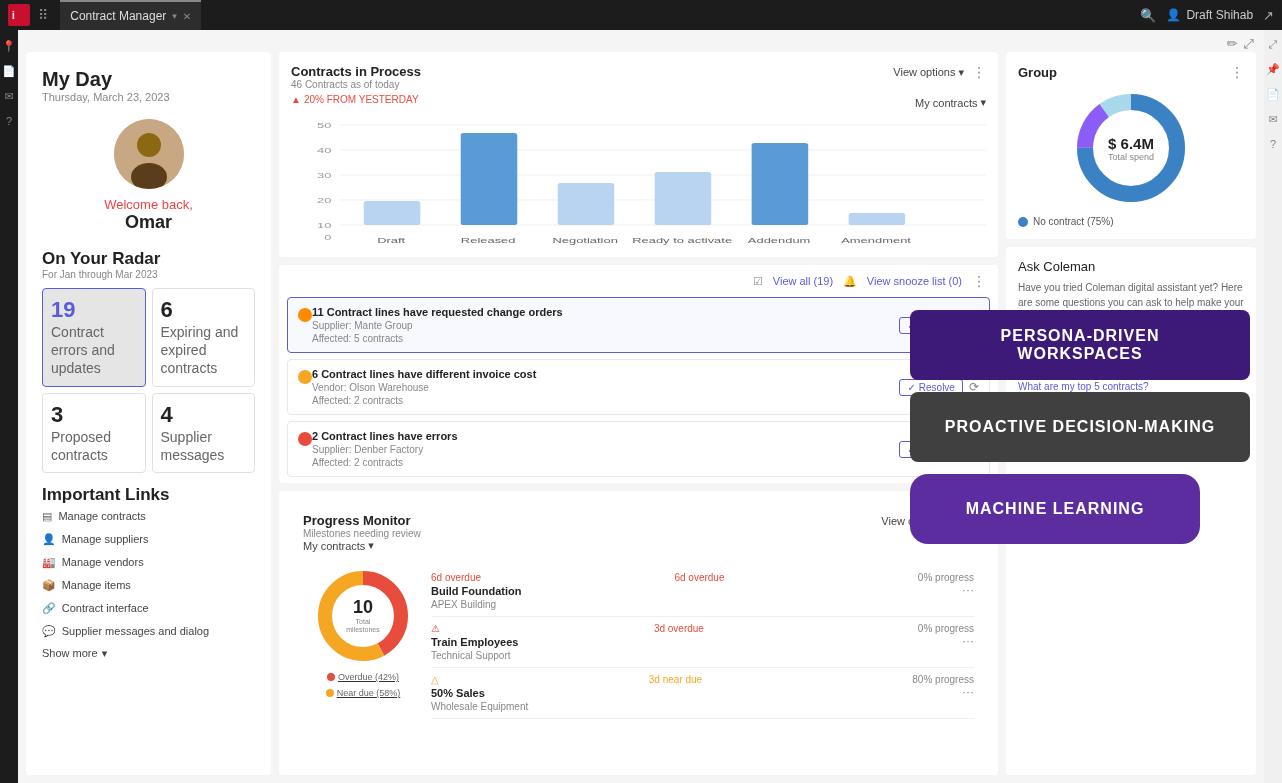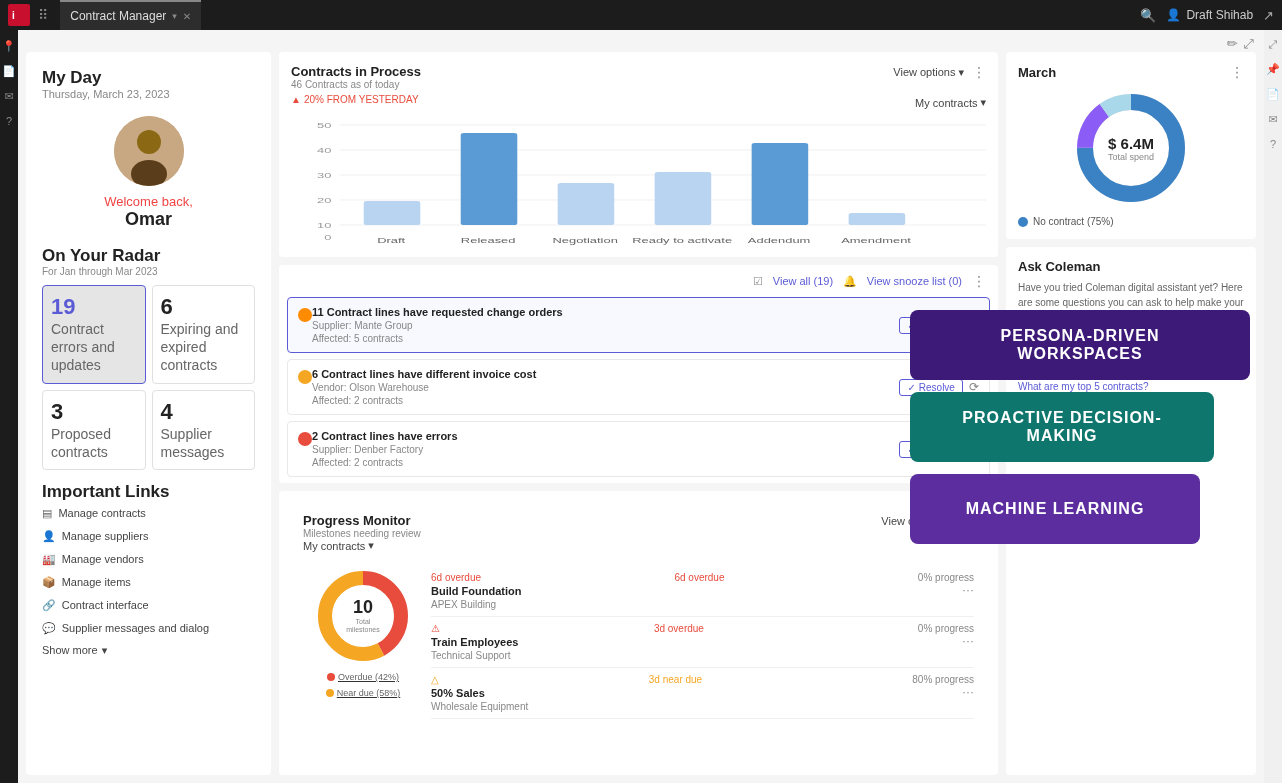--- a/index.html
+++ b/index.html
@@ -33,21 +33,21 @@
 
     
     .content-header { display: flex; justify-content: flex-end; padding: 6px 10px 0 0; }
     .edit-icon { color: #888; font-size: 13px; cursor: pointer; }
 
     
     .columns { display: flex; flex: 1; gap: 0; padding: 0 8px 8px 8px; overflow: hidden; }
 
     
     .col-left { width: 245px; min-width: 245px; background: white; border-radius: 4px; padding: 16px; overflow-y: auto; margin-right: 8px; }
-    .my-day-title { font-size: 17px; font-weight: 600; color: #222; }
+    .my-day-title { font-size: 20px; font-weight: 600; color: #222; }
     .my-day-date { font-size: 11px; color: #888; margin-bottom: 16px; }
     .avatar-section { display: flex; flex-direction: column; align-items: center; margin-bottom: 16px; }
     .avatar-circle { width: 70px; height: 70px; border-radius: 50%; background: #c8a882; display: flex; align-items: center; justify-content: center; overflow: hidden; margin-bottom: 8px; }
     .avatar-circle svg { width: 70px; height: 70px; }
     .welcome-text { text-align: center; font-size: 13px; color: #ef4444; }
     .welcome-name { font-size: 18px; font-weight: 700; color: #222; text-align: center; }
 
     .on-radar { margin-top: 16px; }
     .section-title { font-size: 17px; font-weight: 600; color: #222; }
     .section-subtitle { font-size: 10px; color: #888; margin-bottom: 8px; }
@@ -124,30 +124,30 @@
     .spend-donut { display: flex; justify-content: center; margin: 8px 0; }
     .spend-donut-container { position: relative; width: 120px; height: 120px; }
     .spend-center { position: absolute; top: 50%; left: 50%; transform: translate(-50%, -50%); text-align: center; }
     .spend-amount { font-size: 15px; font-weight: 700; color: #222; }
     .spend-label { font-size: 9px; color: #888; }
     .spend-legend { display: flex; flex-direction: column; gap: 3px; margin-top: 4px; }
     .spend-legend-item { display: flex; align-items: center; gap: 5px; font-size: 10px; color: #555; }
     .spend-legend-dot { width: 10px; height: 10px; border-radius: 50%; }
 
     .ask-coleman { background: white; border-radius: 4px; padding: 12px; flex: 1; overflow-y: auto; }
-    .ask-coleman-title { font-size: 13px; font-weight: 700; color: #222; margin-bottom: 6px; }
+    .ask-coleman-title { font-size: 13px; font-weight: 400; color: #222; margin-bottom: 6px; }
     .ask-desc { font-size: 10px; color: #666; line-height: 1.5; margin-bottom: 8px; }
     .ask-link { font-size: 10px; color: #5b5bd6; cursor: pointer; margin-bottom: 5px; display: block; }
 
     
     .overlay-container { position: absolute; top: 280px; left: 910px; display: flex; flex-direction: column; gap: 12px; z-index: 100; }
     .overlay-banner { border-radius: 8px; padding: 18px 28px; display: flex; align-items: center; justify-content: center; cursor: pointer; }
     .overlay-banner.purple-dark { background: #3d1a78; width: 340px; height: 70px; }
-    .overlay-banner.purple-med { background: #0f766e; width: 304px; height: 70px; }
-    .overlay-banner.purple-light { background: #5b2d9e; width: 290px; height: 70px; }
+    .overlay-banner.purple-med { background: #404040; width: 340px; height: 70px; }
+    .overlay-banner.purple-light { background: #5b2d9e; width: 290px; height: 70px; border-radius: 18px; }
     .overlay-text { color: white; font-size: 16px; font-weight: 800; letter-spacing: 1px; text-align: center; }
 
     
     ::-webkit-scrollbar { width: 4px; }
     ::-webkit-scrollbar-track { background: #f1f1f1; }
     ::-webkit-scrollbar-thumb { background: #ccc; border-radius: 2px; }
   </style>
 </head>
 <body>
 
@@ -502,21 +502,21 @@
             </div>
           </div>
         </div>
 
       </div>
 
       <div class="col-right">
 
         <div class="spend-card">
           <div style="display:flex; justify-content:space-between; align-items:center;">
-            <div class="card-title">March</div>
+            <div class="card-title">Group</div>
             <span class="three-dots">⋮</span>
           </div>
           <div class="spend-donut">
             <div class="spend-donut-container">
               <svg viewBox="0 0 120 120" width="120" height="120">
                 <circle cx="60" cy="60" r="46" fill="none" stroke="#e0e0e0" stroke-width="16"></circle>
 
                 <circle cx="60" cy="60" r="46" fill="none" stroke="#3b82c4" stroke-width="16" stroke-dasharray="216.7 72.3" stroke-dashoffset="0" transform="rotate(-90 60 60)"></circle>
 
                 <circle cx="60" cy="60" r="46" fill="none" stroke="#8b5cf6" stroke-width="16" stroke-dasharray="43.4 245.6" stroke-dashoffset="-216.7" transform="rotate(-90 60 60)"></circle>

